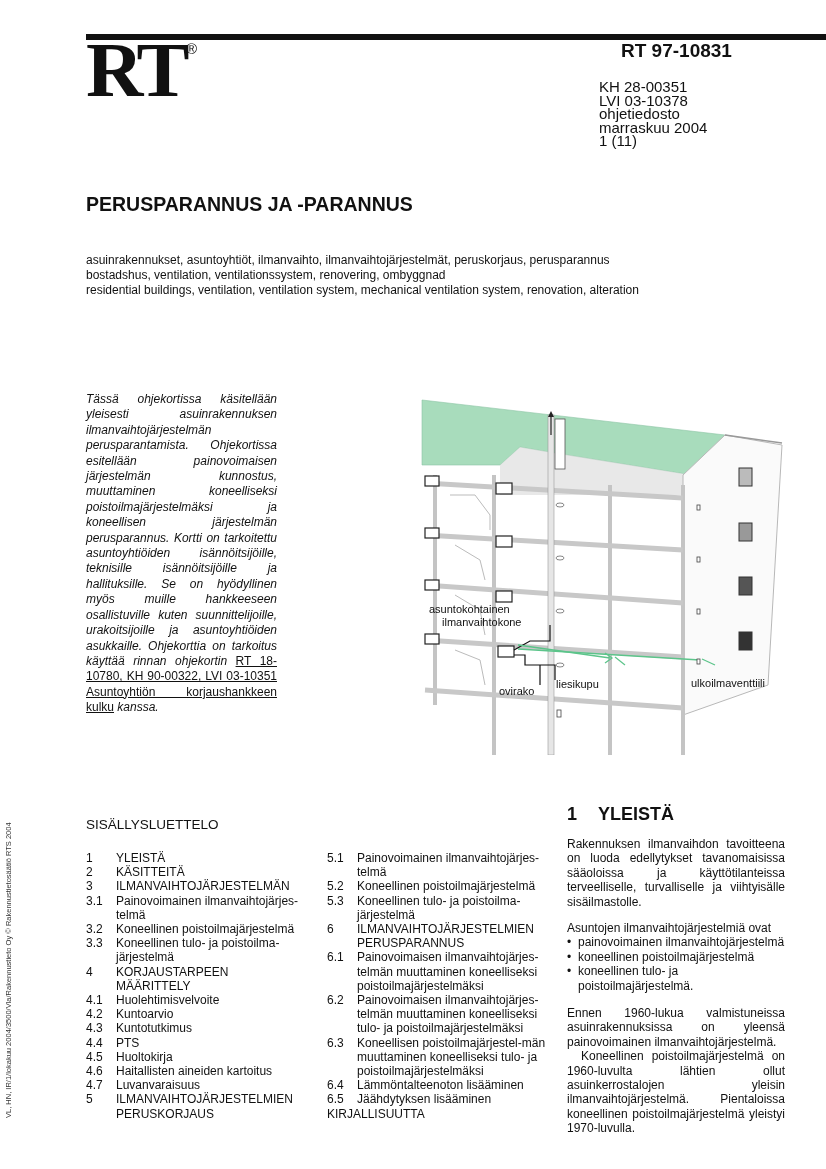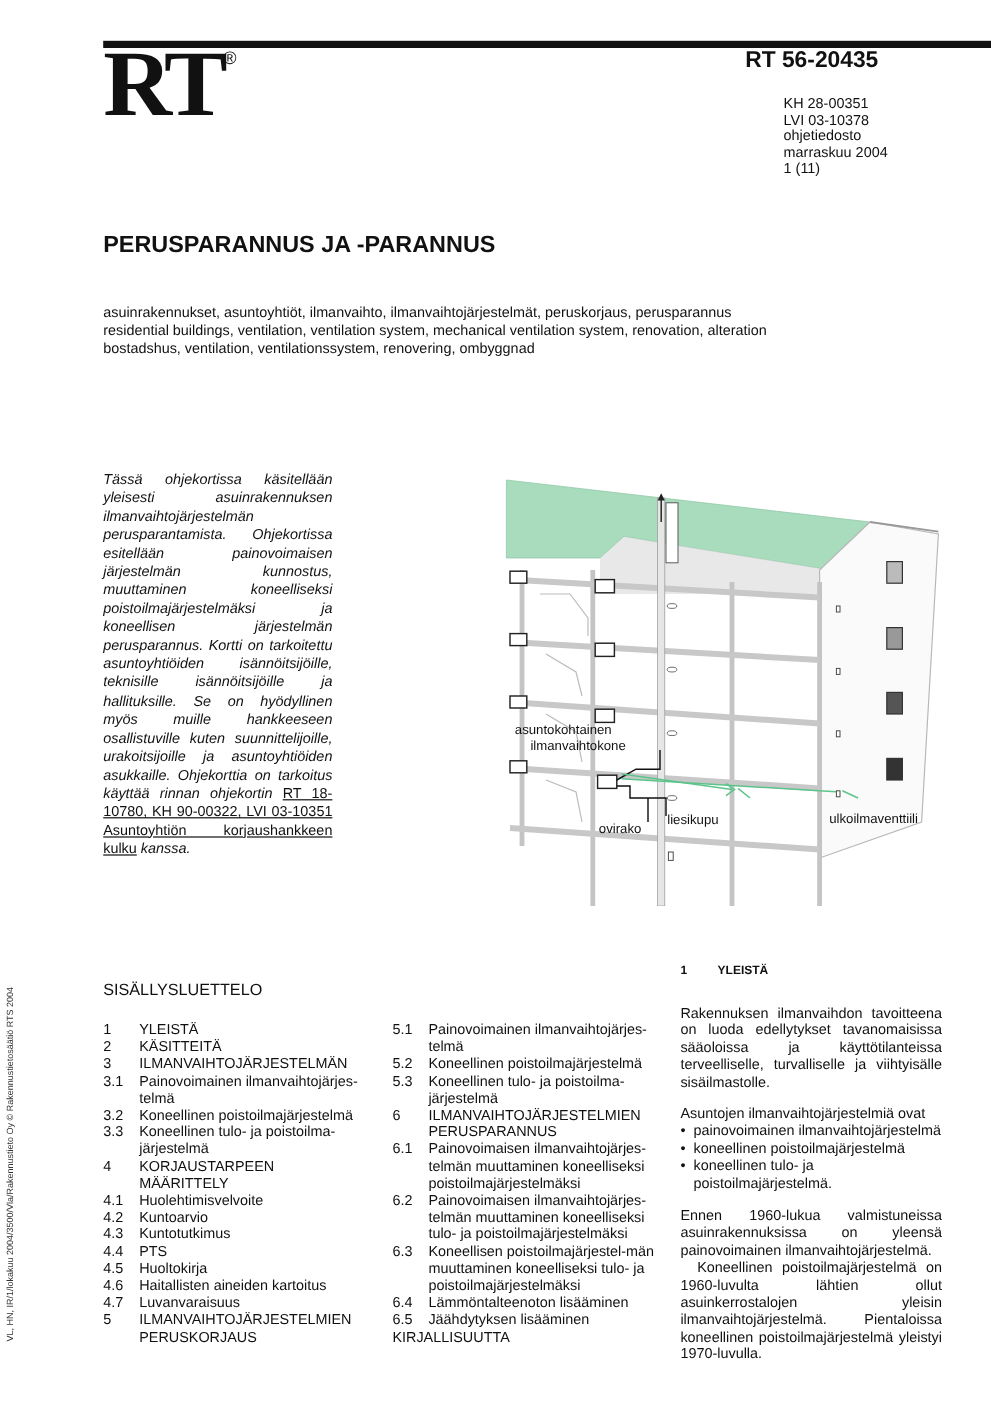--- a/index.html
+++ b/index.html
@@ -3,68 +3,68 @@
 <meta charset="utf-8">
 <style>
   html, body { margin:0; padding:0; background:#fff; }
   body { width:826px; height:1169px; position:relative; overflow:hidden;
          font-family:"Liberation Sans", sans-serif; color:#111; }
   .topbar { position:absolute; left:86px; top:34px; width:740px; height:6px; background:#111; }
   .logo { position:absolute; left:86px; top:36px; font-family:"Liberation Serif", serif;
           font-weight:bold; font-size:78px; line-height:68px; letter-spacing:-4px; transform:scaleX(1.02); transform-origin:left; }
   .logo-reg { position:absolute; left:186px; top:40px; font-size:15px; }
   .docno { position:absolute; left:621px; top:40px; font-weight:bold; font-size:19px; }
-  .meta { position:absolute; left:653px; top:80px; font-size:12px; line-height:13.5px; }
+  .meta { position:absolute; left:599px; top:80px; font-size:15px; line-height:13.5px; }
   .meta div { white-space:nowrap; }
   .title { position:absolute; left:86px; top:193px; font-weight:bold; font-size:19.5px; line-height:22px; }
   .keywords { position:absolute; left:86px; top:253px; font-size:12px; line-height:14.8px; }
   .keywords div { white-space:nowrap; }
   .intro { position:absolute; left:86px; top:392px; width:191px; font-size:12px; line-height:15.4px;
            font-style:italic; text-align:justify; }
   .intro .up { font-style:normal;text-decoration:underline; }
   .figure { position:absolute; left:400px; top:395px; width:426px; height:360px; }
   .fig-label { position:absolute; font-size:11px; color:#111; white-space:nowrap; }
   .toc-title { position:absolute; left:86px; top:817px; font-weight:normal; font-size:13.5px; }
   .toc { position:absolute; font-size:12px; line-height:14.2px; }
   .toc .row { display:flex; }
   .toc .num { width:30px; flex:none; }
   .toc .txt { width:190px; }
-  .sec-head { position:absolute; left:567px; top:804px; font-weight:bold; font-size:10px; }
+  .sec-head { position:absolute; left:567px; top:804px; font-weight:bold; font-size:18px; }
   .sec-head .n { display:inline-block; width:31px; }
   .body { position:absolute; left:567px; width:218px; font-size:12px; line-height:14.4px; text-align:justify; }
   .body ul { margin:0; padding:0; list-style:none; }
   .body li { position:relative; padding-left:11px; text-align:left; }
   .body li:before { content:"•"; position:absolute; left:0; }
   .indent { text-indent:14px; }
   .side { position:absolute; left:4px; top:1118px; transform:rotate(-90deg); transform-origin:left top;
           font-size:7.5px; color:#333; white-space:nowrap; }
 </style>
 </head>
 <body>
 
 <div class="topbar"></div>
 <div class="logo">RT</div>
 <div class="logo-reg">®</div>
-<div class="docno">RT 56-20435</div>
+<div class="docno">RT 97-10831</div>
 <div class="meta">
   <div>KH 28-00351</div>
   <div>LVI 03-10378</div>
   <div>ohjetiedosto</div>
   <div>marraskuu 2004</div>
   <div>1 (11)</div>
 </div>
 
 <div class="title">
   <div>PERUSPARANNUS JA -PARANNUS</div>
 </div>
 
 <div class="keywords">
   <div>asuinrakennukset, asuntoyhtiöt, ilmanvaihto, ilmanvaihtojärjestelmät, peruskorjaus, perusparannus</div>
+  <div>bostadshus, ventilation, ventilationssystem, renovering, ombyggnad</div>
   <div>residential buildings, ventilation, ventilation system, mechanical ventilation system, renovation, alteration</div>
-  <div>bostadshus, ventilation, ventilationssystem, renovering, ombyggnad</div>
 </div>
 
 <div class="intro"><span>Tässä ohjekortissa käsitellään yleisesti asuinrakennuksen ilmanvaihtojärjestelmän perusparantamista. Ohjekortissa esitellään painovoimaisen järjestelmän kunnostus, muuttaminen koneelliseksi poistoilmajärjestelmäksi ja koneellisen järjestelmän perusparannus. Kortti on tarkoitettu asuntoyhtiöiden isännöitsijöille, teknisille isännöitsijöille ja hallituksille. Se on hyödyllinen myös muille hankkeeseen osallistuville kuten suunnittelijoille, urakoitsijoille ja asuntoyhtiöiden asukkaille. Ohjekorttia on tarkoitus käyttää rinnan ohjekortin </span><span class="up">RT 18-10780, KH 90-00322, LVI 03-10351 Asuntoyhtiön korjaushankkeen kulku</span><span> kanssa.</span></div>
 
 <div class="figure">
   <svg width="426" height="360" viewBox="0 0 426 360">
 
     <polygon points="22,5 325,40 292,80 155,58 120,52 100,70 22,70" fill="#a8dcbc" stroke="#8cc4a4" stroke-width="0.6"></polygon>
 
     <polygon points="100,70 120,52 292,80 283,100 100,100" fill="#d8d8d8" opacity="0.6"></polygon>

